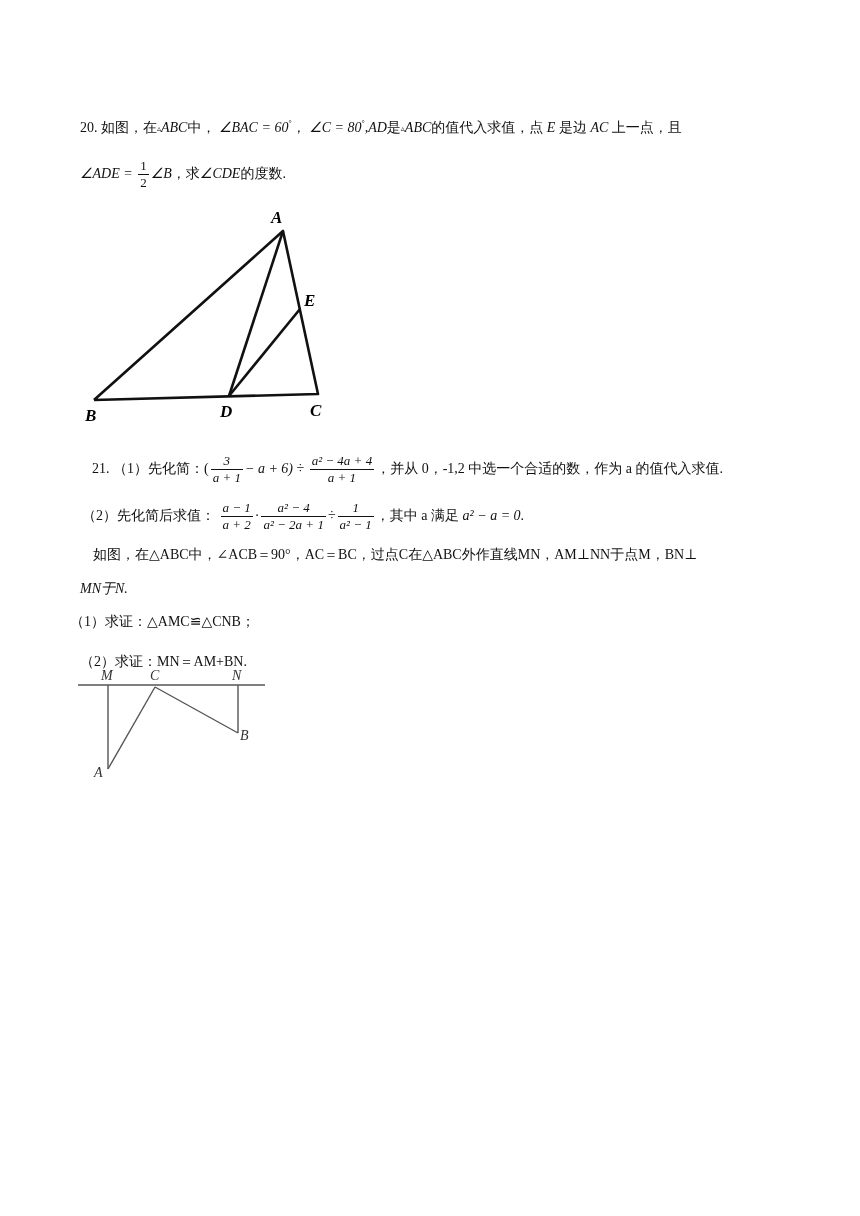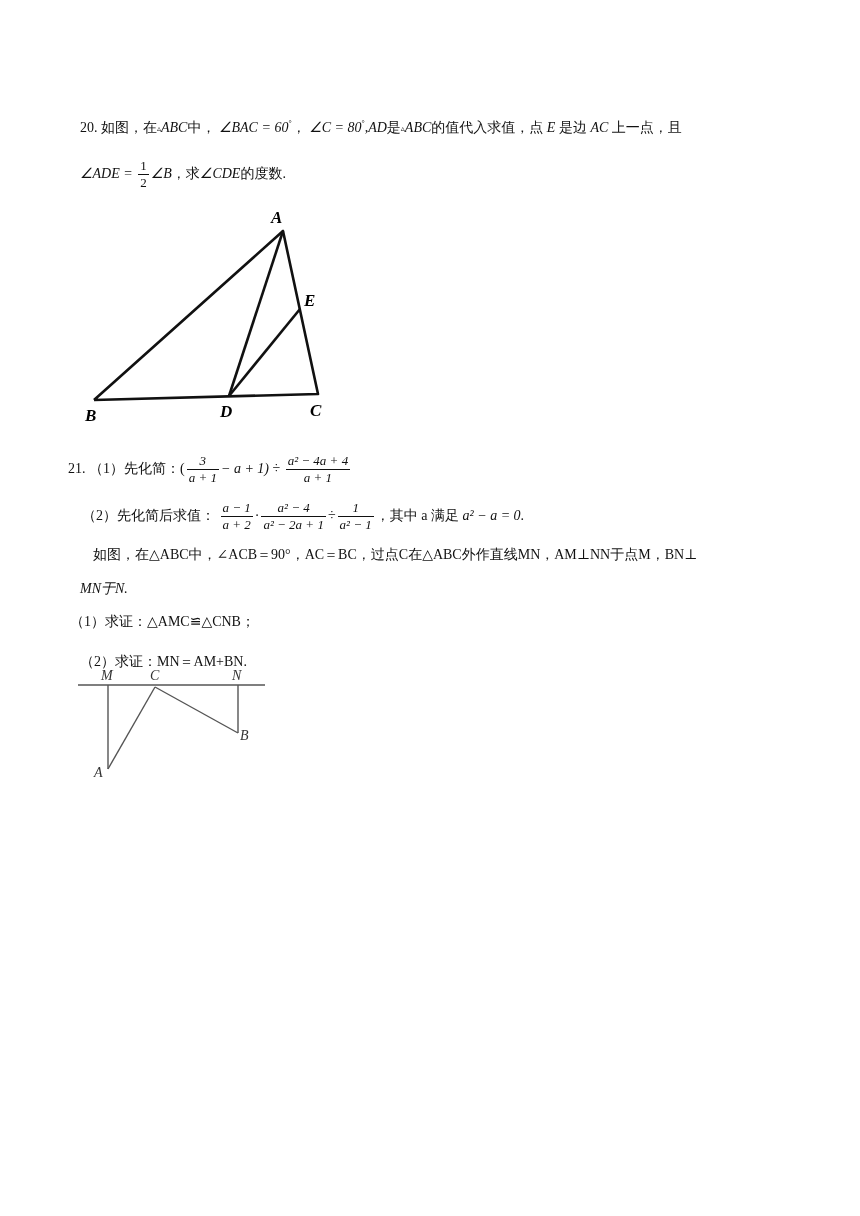--- a/index.html
+++ b/index.html
@@ -40,25 +40,25 @@
     <line x1="149" y1="191" x2="203" y2="26"></line>
     <line x1="149" y1="191" x2="220" y2="104"></line>
   </g>
   <text x="191" y="18" font-size="17" font-weight="bold">A</text>
   <text x="5" y="216" font-size="17" font-weight="bold">B</text>
   <text x="140" y="212" font-size="17" font-weight="bold">D</text>
   <text x="230" y="211" font-size="17" font-weight="bold">C</text>
   <text x="224" y="101" font-size="17" font-weight="bold">E</text>
 </svg>
 
-<div class="line" style="left:68px; top:453px;">
+<div class="line" style="left:92px; top:453px;">
   <span>21.</span>
-  <span>（1）先化简：</span><span>(</span><span class="frac"><i class="num">3</i><i class="den">a + 1</i></span><i>− a + 1)</i>
+  <span>（1）先化简：</span><span>(</span><span class="frac"><i class="num">3</i><i class="den">a + 1</i></span><i>− a + 6)</i>
   <span>÷</span>
-  <span class="frac"><i class="num">a² − 4a + 4</i><i class="den">a + 1</i></span>
+  <span class="frac"><i class="num">a² − 4a + 4</i><i class="den">a + 1</i></span><span>，并从 0，-1,2 中选一个合适的数，作为 a 的值代入求值.</span>
 </div>
 
 <div class="line" style="left:82px; top:500px;">
   <span>（2）先化简后求值：</span>
   <span class="frac"><i class="num">a − 1</i><i class="den">a + 2</i></span><span>·</span><span class="frac"><i class="num">a² − 4</i><i class="den">a² − 2a + 1</i></span><span>÷</span><span class="frac"><i class="num">1</i><i class="den">a² − 1</i></span><span>，其中 a 满足</span>
   <i>a² − a = 0</i><span>.</span>
 </div>
 
 <div class="line" style="left:93px; top:545px;">如图，在△ABC中，∠ACB＝90°，AC＝BC，过点C在△ABC外作直线MN，AM⊥NN于点M，BN⊥</div>
 <div class="line" style="left:80px; top:579px;font-style:italic;">MN于N.</div>

